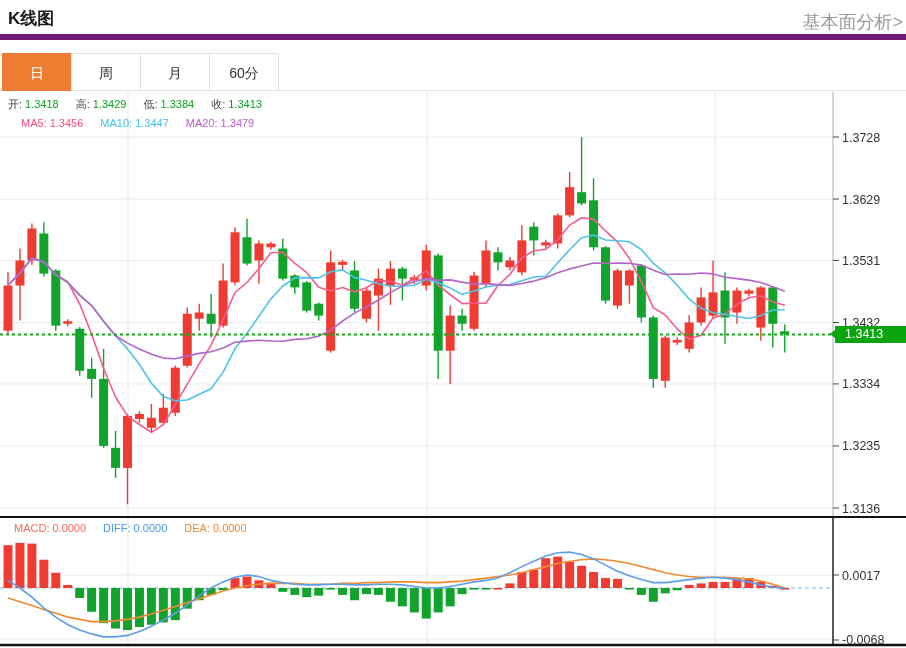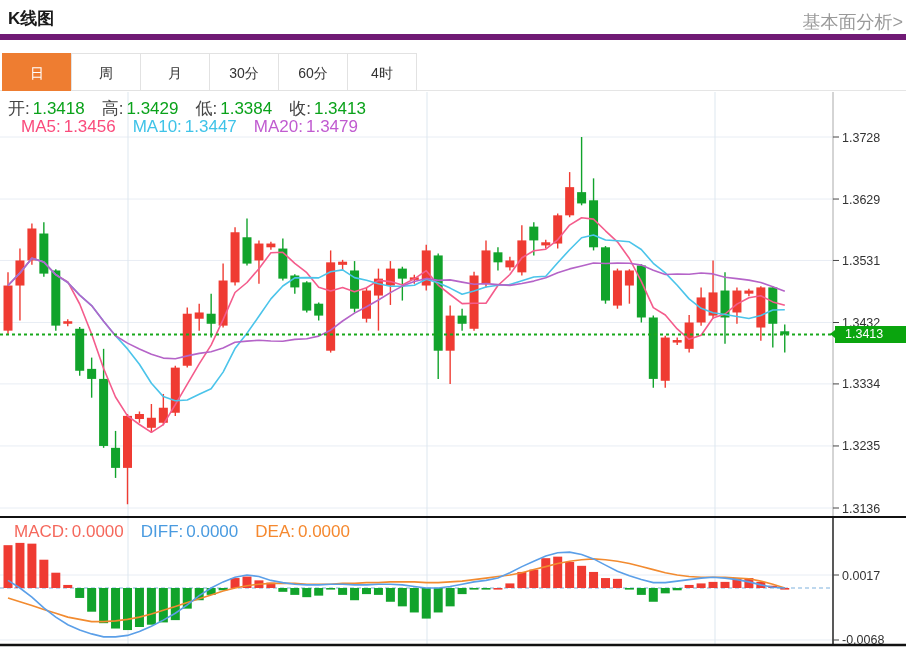--- a/index.html
+++ b/index.html
@@ -6,21 +6,21 @@
   body{width:906px;height:648px;position:relative;overflow:hidden;
        font-family:"Liberation Sans","DejaVu Sans",sans-serif;color:#333;}
   .header{position:absolute;top:0;left:0;right:0;height:34px;border-bottom:6px solid #701a75;}
   .page-title{position:absolute;left:8px;top:7px;font-size:17px;font-weight:bold;color:#1a1a1a;}
   .header-link{position:absolute;right:3px;top:10px;font-size:18px;color:#999;text-decoration:none;cursor:pointer;}
   .tabbar{position:absolute;top:53px;left:0;right:0;height:38px;border-bottom:1px solid #e5e5e5;display:flex;padding-left:2px;box-sizing:border-box;}
   .tab{width:70px;height:38px;line-height:38px;text-align:center;font-size:14px;color:#333;
        border:1px solid #e2e2e2;margin-left:-1px;box-sizing:border-box;background:#fff;cursor:pointer;}
   .tab:first-child{margin-left:0;}
   .tab.active{background:#ee7d31;border-color:#ee7d31;color:#fff;}
-  .legend{position:absolute;font-size:17px;white-space:nowrap;z-index:3;text-decoration:underline;}
+  .legend{position:absolute;font-size:11px;white-space:nowrap;z-index:3;text-decoration:underline;}
   .legend span{margin-right:3px;}
   .legend .item{margin-right:14px;display:inline-block;}
   #ohlc-legend{left:8px;top:97px;}
   #ma-legend{left:21px;top:117px;}
   #macd-legend{left:14px;top:522px;}
   .ohlc-label{color:#444;}
   #chart-svg{position:absolute;left:0;top:92px;z-index:1;}
   .price-badge{position:absolute;left:835px;width:71px;height:17px;line-height:17px;
                color:#fff;font-size:12.5px;padding-left:10px;box-sizing:border-box;z-index:4;}
   .price-badge:before{content:"";position:absolute;left:-5px;top:50%;margin-top:-4px;
@@ -32,23 +32,21 @@
 
 <div class="header">
   <div class="page-title">K线图</div>
   <a class="header-link">基本面分析&gt;</a>
 </div>
 
 <div class="tabbar">
     <div class="tab active">日</div>
     <div class="tab">周</div>
     <div class="tab">月</div>
-    <div class="tab">30分</div>
     <div class="tab">60分</div>
-    <div class="tab">4时</div>
   </div>
 
 <div class="legend" id="ohlc-legend"><span class="item"><span class="ohlc-label">开:</span><span style="color: rgb(10, 162, 26);">1.3418</span></span><span class="item"><span class="ohlc-label">高:</span><span style="color: rgb(10, 162, 26);">1.3429</span></span><span class="item"><span class="ohlc-label">低:</span><span style="color: rgb(10, 162, 26);">1.3384</span></span><span class="item"><span class="ohlc-label">收:</span><span style="color: rgb(10, 162, 26);">1.3413</span></span></div>
 <div class="legend" id="ma-legend"><span class="item"><span style="color: rgb(250, 75, 124);">MA5:</span><span style="color: rgb(250, 75, 124);">1.3456</span></span><span class="item"><span style="color: rgb(63, 195, 232);">MA10:</span><span style="color: rgb(63, 195, 232);">1.3447</span></span><span class="item"><span style="color: rgb(192, 91, 208);">MA20:</span><span style="color: rgb(192, 91, 208);">1.3479</span></span></div>
 <div class="legend" id="macd-legend"><span class="item"><span style="color: rgb(245, 104, 92);">MACD:</span><span style="color: rgb(245, 104, 92);">0.0000</span></span><span class="item"><span style="color: rgb(74, 155, 224);">DIFF:</span><span style="color: rgb(74, 155, 224);">0.0000</span></span><span class="item"><span style="color: rgb(245, 136, 46);">DEA:</span><span style="color: rgb(245, 136, 46);">0.0000</span></span></div>
 
 <svg id="chart-svg" width="906" height="556" viewBox="0 92 906 556" xmlns="http://www.w3.org/2000/svg">
     <line x1="0" y1="137" x2="833" y2="137" stroke="#e8edf4" stroke-width="1"></line>
     <line x1="0" y1="199.04231000000013" x2="833" y2="199.04231000000013" stroke="#e8edf4" stroke-width="1"></line>
     <line x1="0" y1="260.4579300000003" x2="833" y2="260.4579300000003" stroke="#e8edf4" stroke-width="1"></line>

